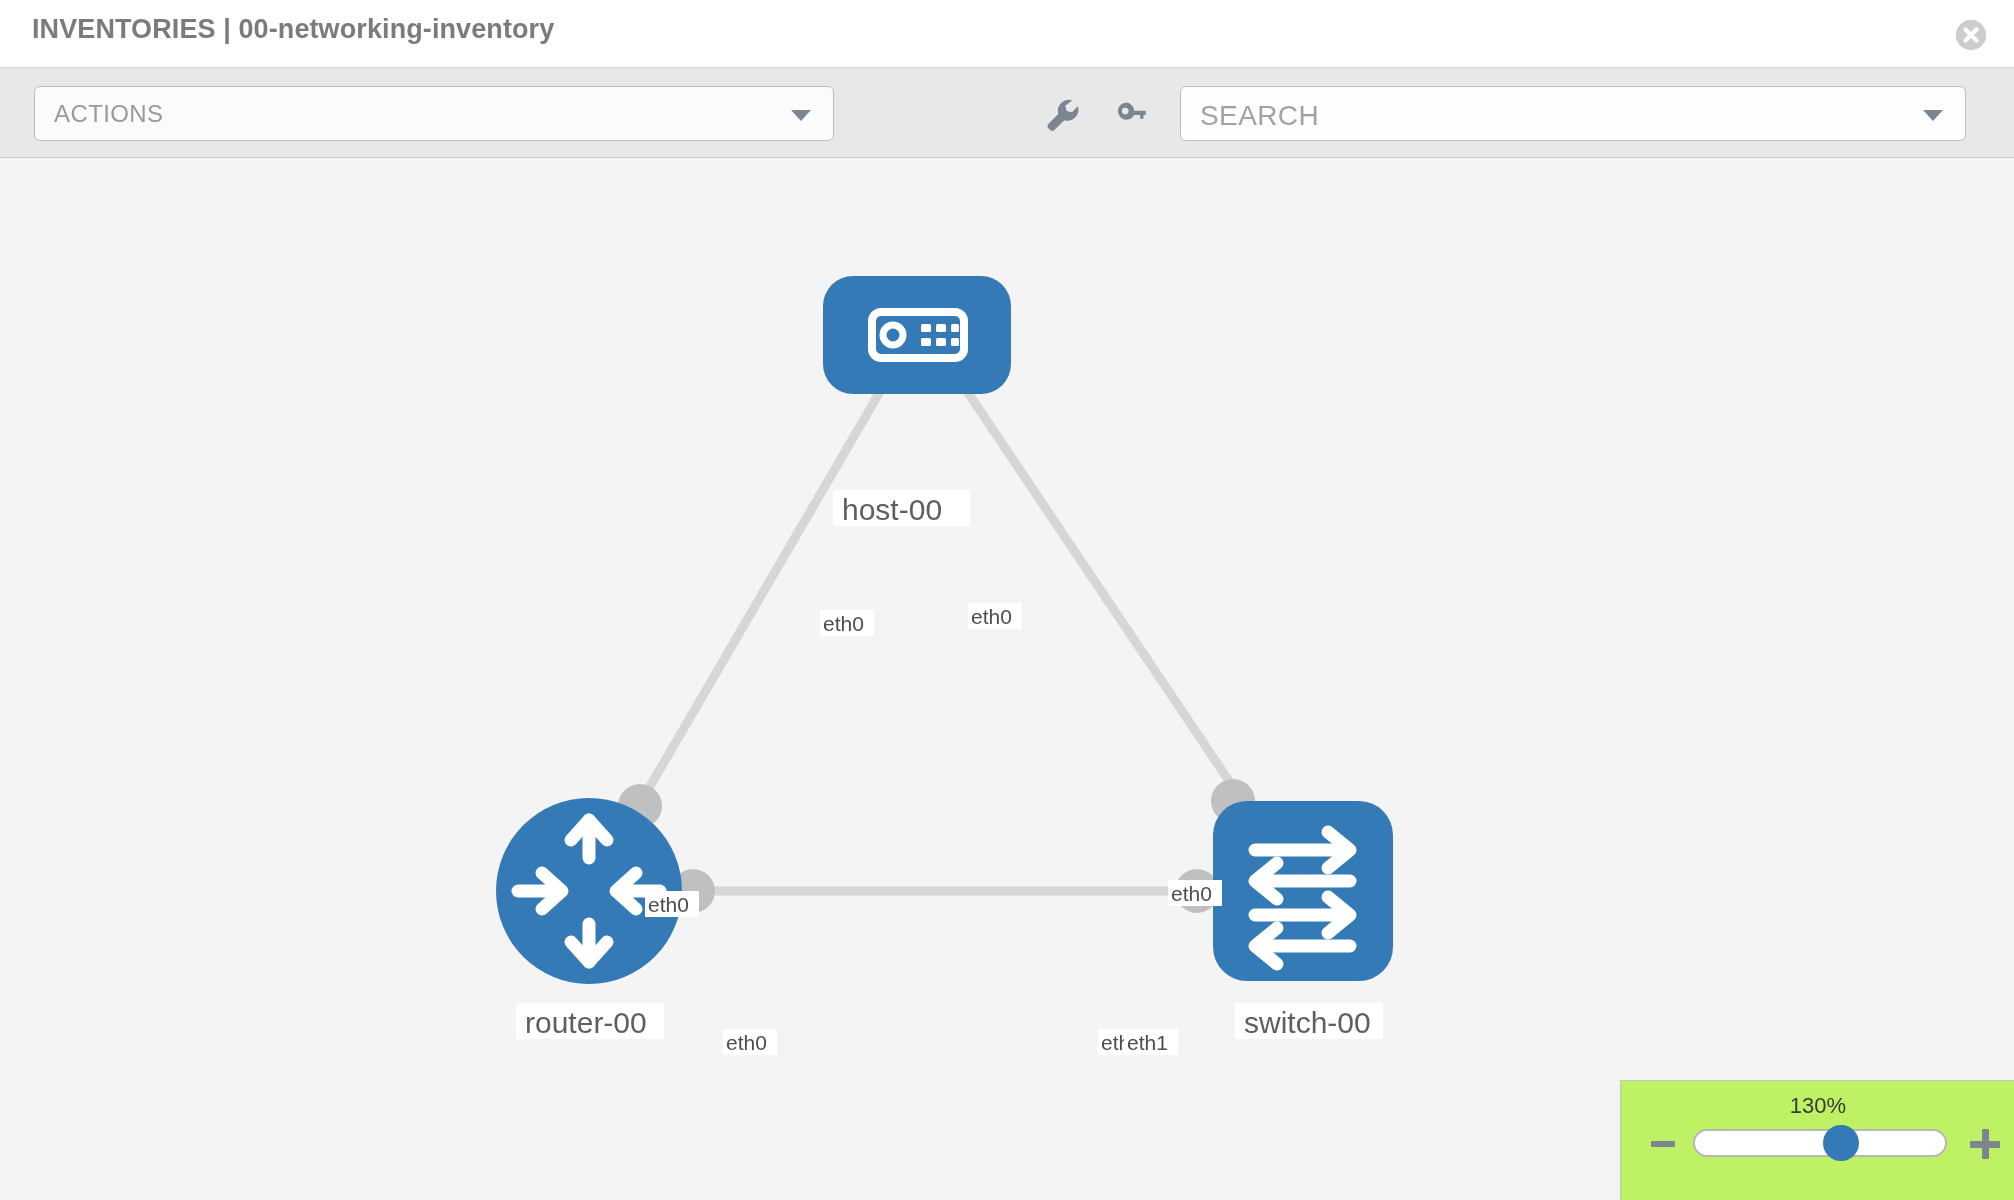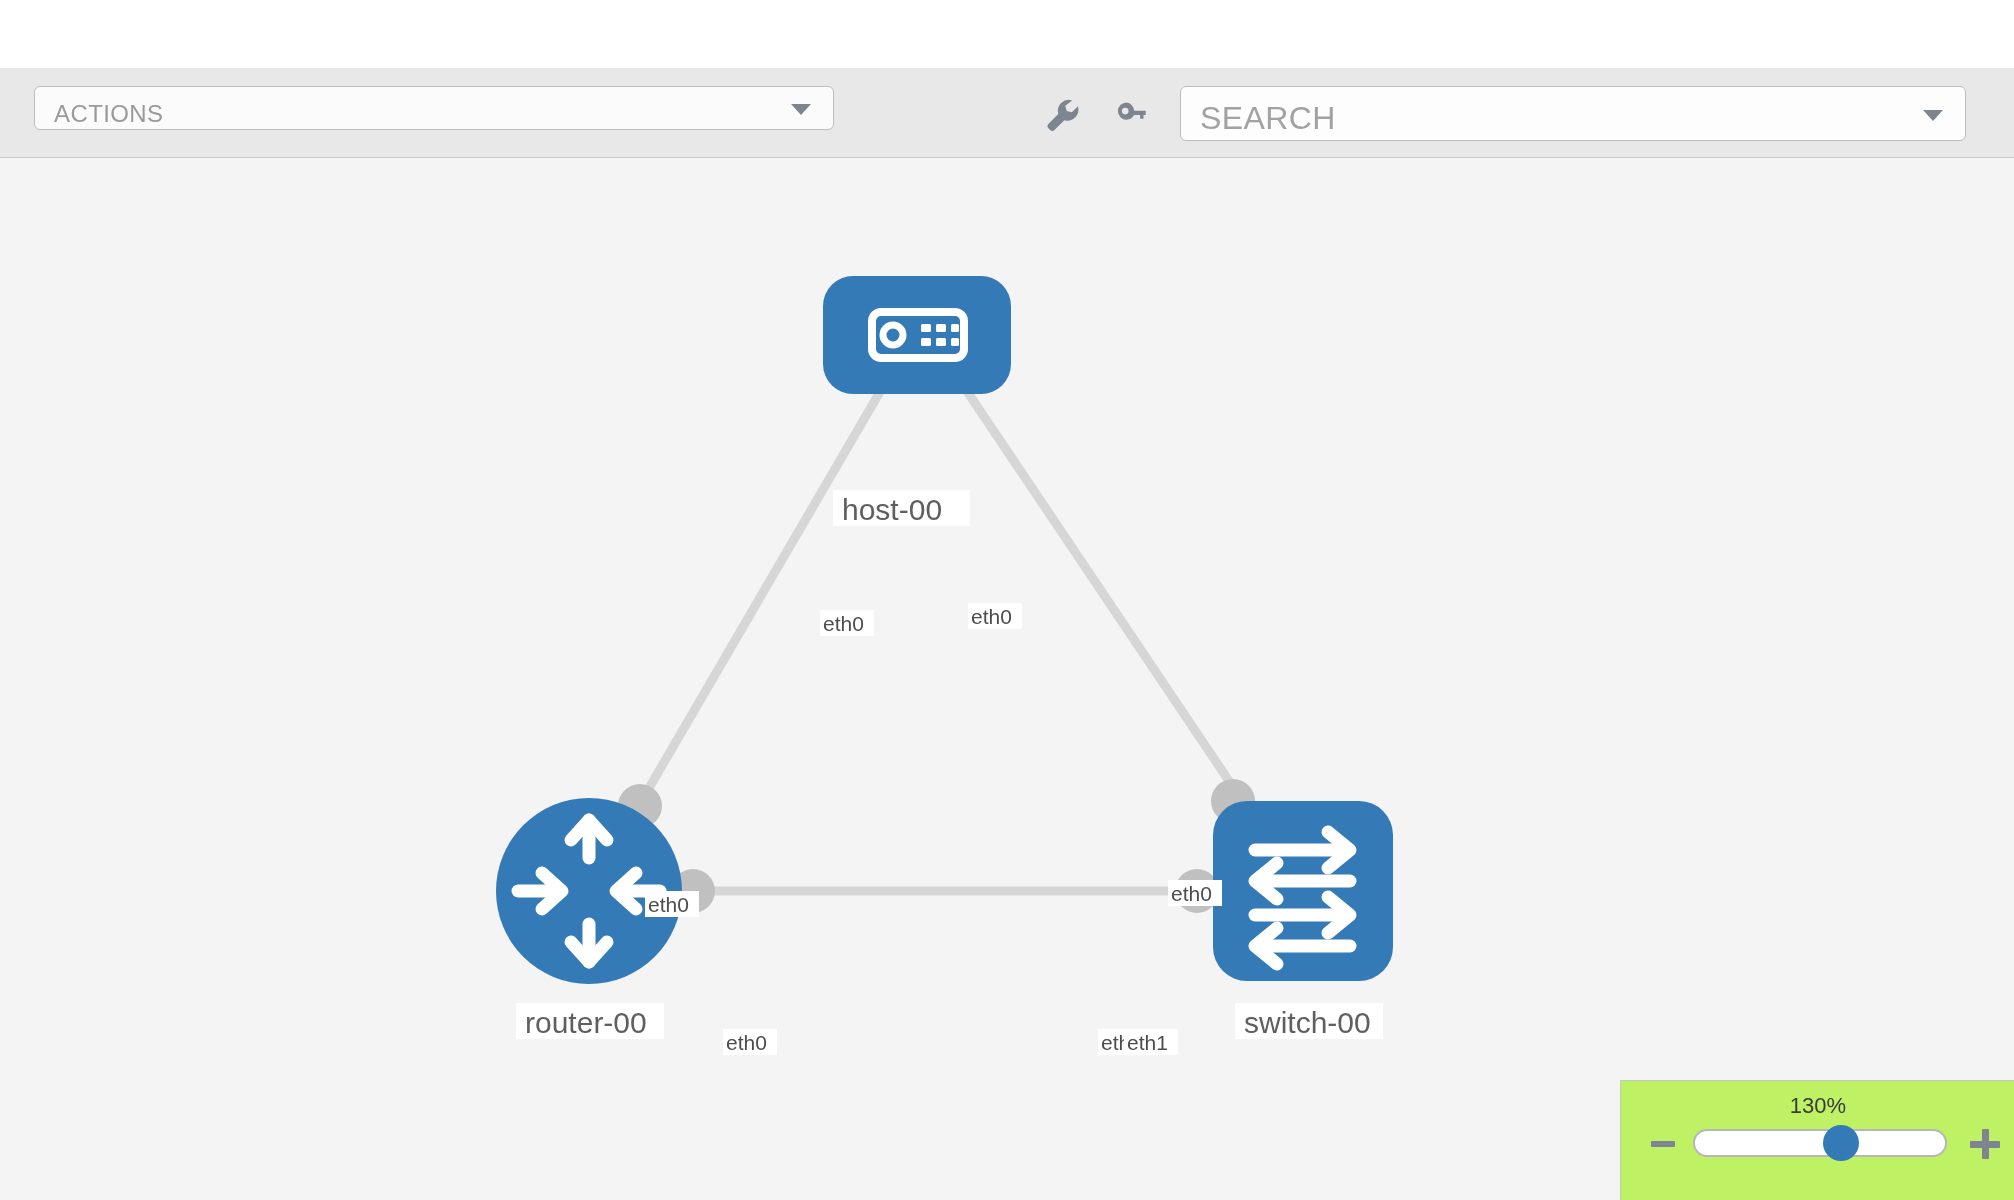--- a/index.html
+++ b/index.html
@@ -59,21 +59,21 @@
     height: 90px;
     background: #e8e8e8;
     border-bottom: 1px solid #c9c9c9;
     box-sizing: border-box;
   }
   .actions-select {
     position: absolute;
     left: 34px;
     top: 18px;
     width: 800px;
-    height: 44px;
+    height: 55px;
     background: #fbfbfb;
     border: 1px solid #bdbdbd;
     border-radius: 6px;
     box-sizing: border-box;
     cursor: pointer;
   }
   .actions-select .label {
     position: absolute;
     left: 19px;
     top: 13px;
@@ -111,21 +111,21 @@
     background: #fdfdfd;
     border: 1px solid #bdbdbd;
     border-radius: 6px;
     box-sizing: border-box;
     cursor: text;
   }
   .search-box .placeholder {
     position: absolute;
     left: 19px;
     top: 13px;
-    font-size: 32px;
+    font-size: 28px;
     color: #a2a2a2;
     letter-spacing: 0.4px;
   }
 
   
   .canvas {
     position: absolute;
     top: 158px; left: 0;
     width: 2014px;
     height: 1042px;
@@ -217,20 +217,29 @@
     border-radius: 50%;
     background: #337ab7;
     cursor: grab;
   }
 </style>
 </head>
 <body>
 
 <div id="app">
 
+  <div class="header">
+    <div class="header-title">INVENTORIES | 00-networking-inventory</div>
+    <div class="close-btn">
+      <svg width="30" height="30" viewBox="0 0 30 30" aria-hidden="true">
+        <circle cx="15" cy="15" r="15" fill="#cdcdcd"></circle>
+        <path d="M9.5 9.5 L20.5 20.5 M20.5 9.5 L9.5 20.5" stroke="#ffffff" stroke-width="4.2" stroke-linecap="round"></path>
+      </svg>
+    </div>
+  </div>
 
   <div class="toolbar">
 
     <div class="actions-select">
       <span class="label">ACTIONS</span>
       <span class="caret"></span>
     </div>
 
     <div class="tool-icon wrench">
       <svg width="42" height="42" viewBox="0 0 42 42" aria-hidden="true">

